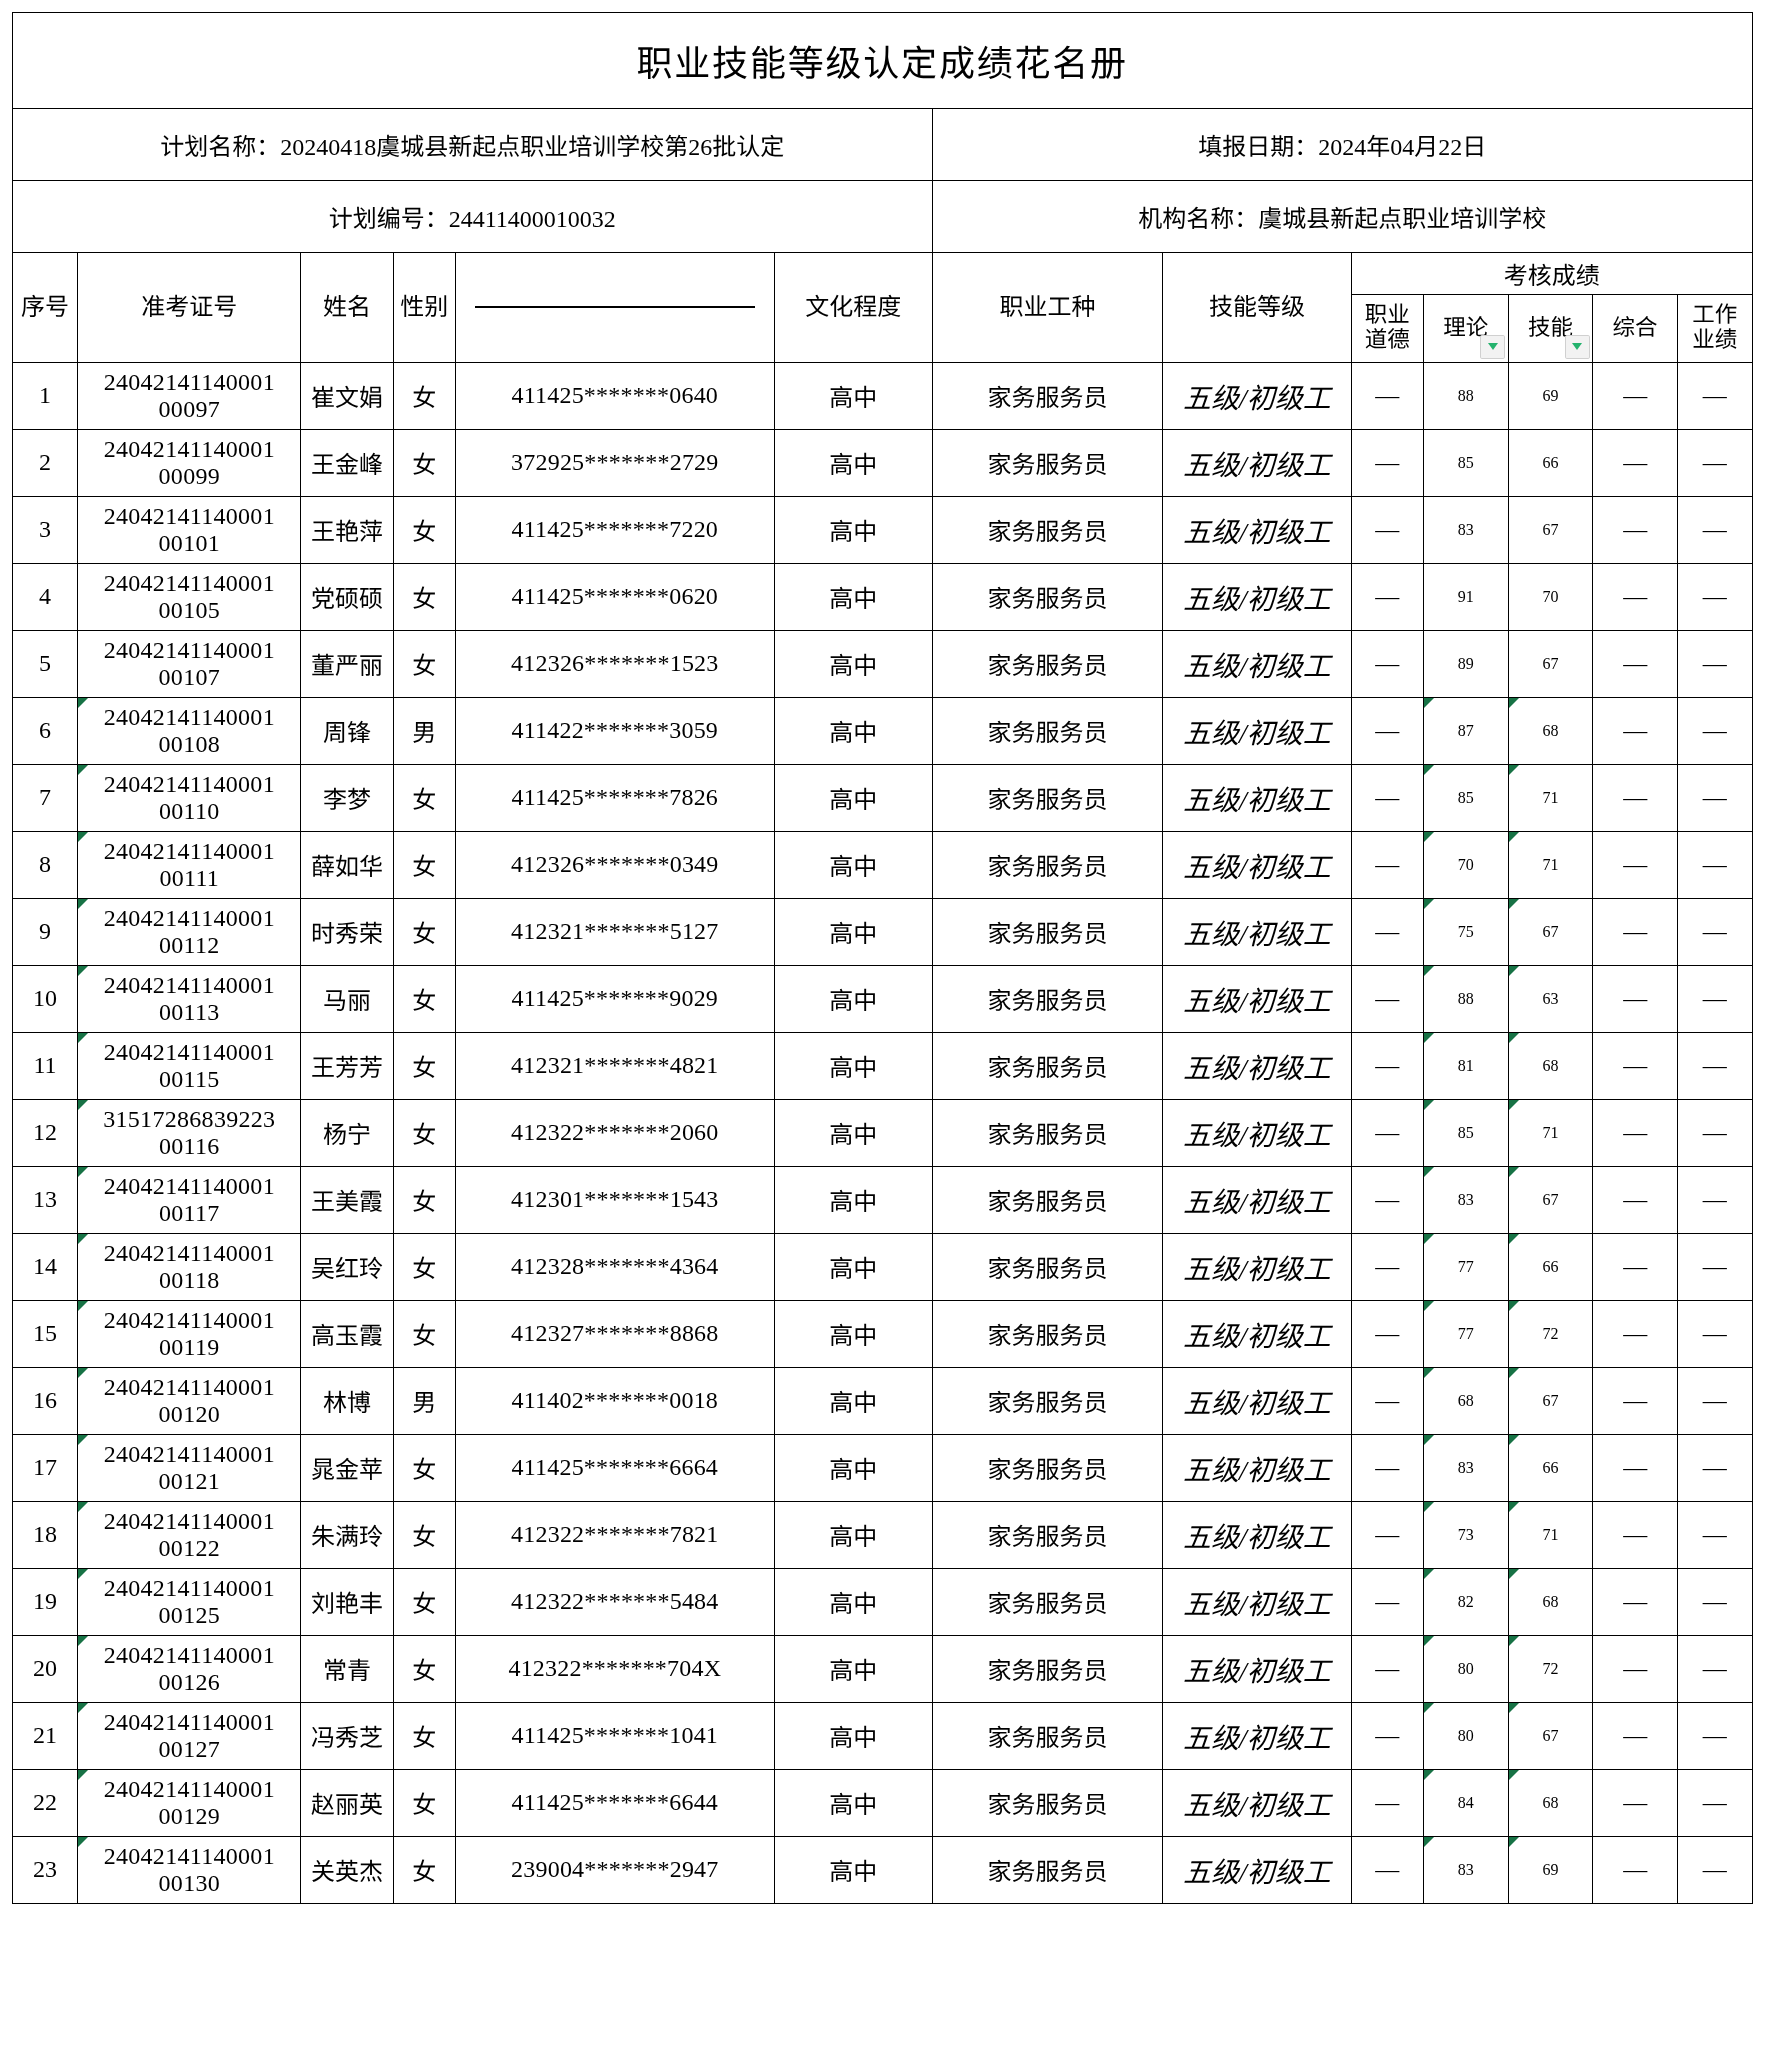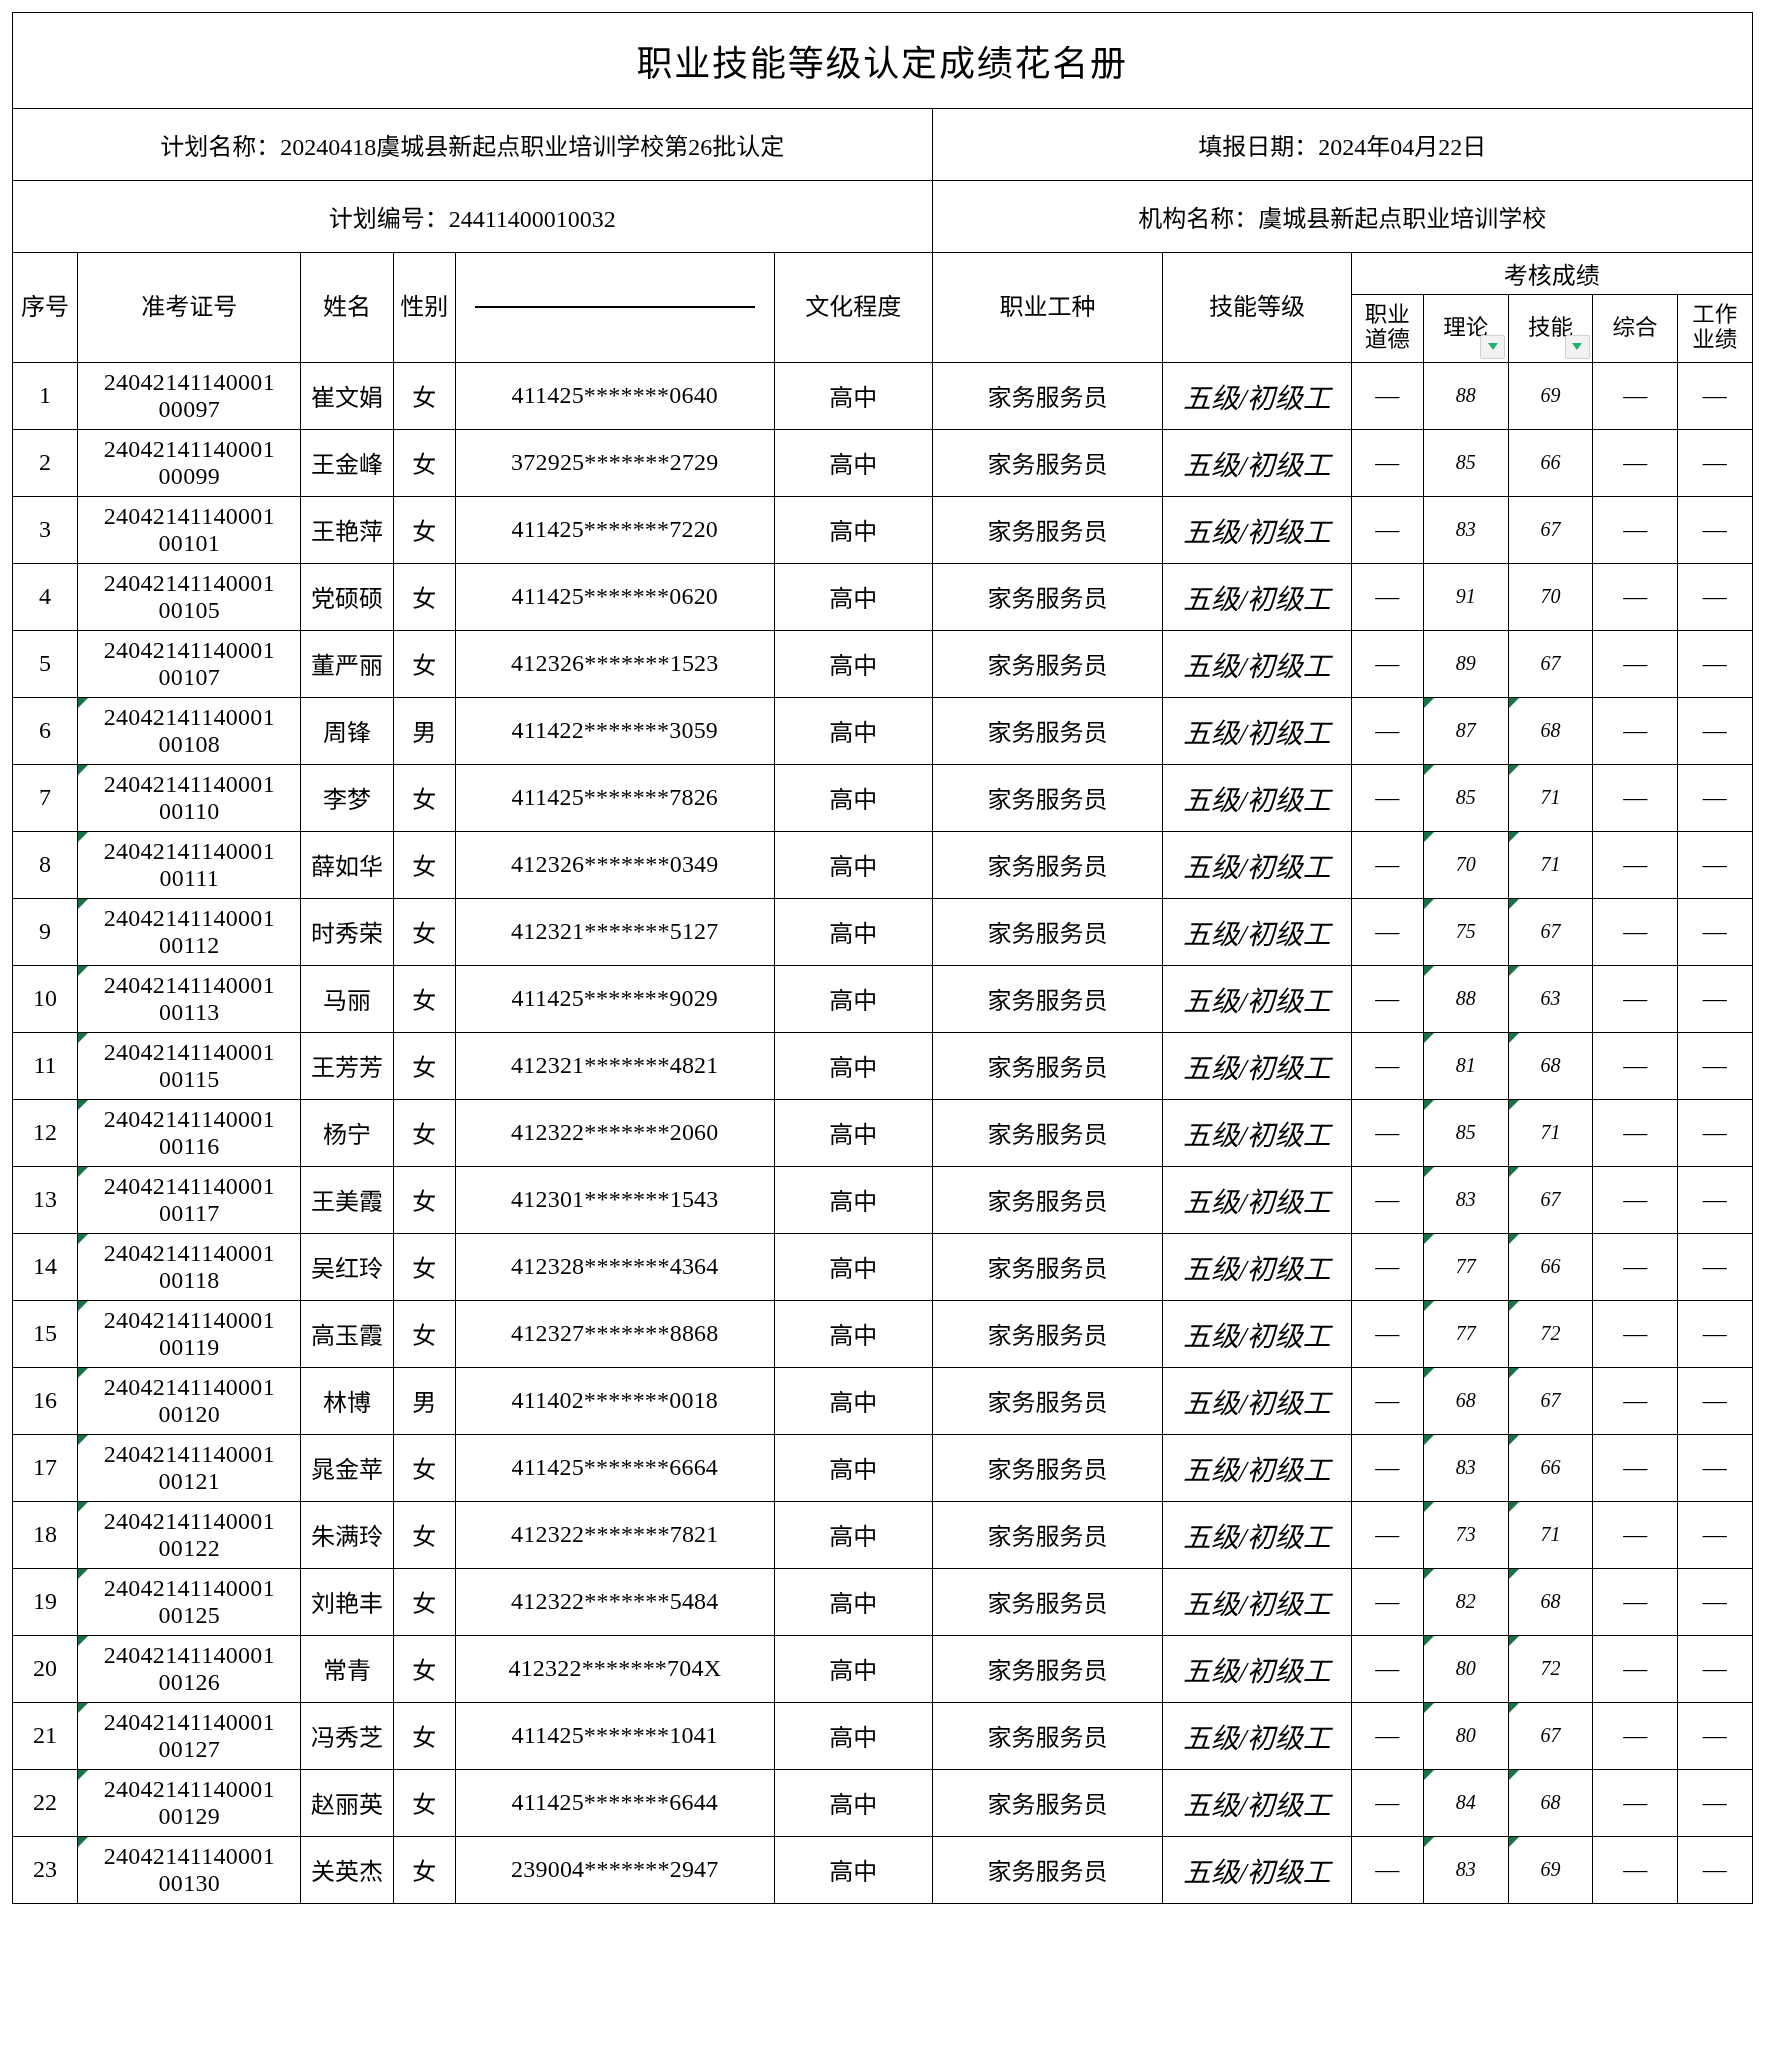--- a/index.html
+++ b/index.html
@@ -101,21 +101,21 @@
   .row-last td.data { border-bottom: 1.8px solid #000; }
 
   td.col-idx   { font-size: 24px; }
   td.col-exam  { font-size: 24px; letter-spacing: 0.3px; }
   td.col-name  { font-size: 24px; }
   td.col-sex   { font-size: 24px; }
   td.col-idno  { font-size: 24px; letter-spacing: 0.2px; }
   td.col-edu   { font-size: 24px; }
   td.col-occ   { font-size: 24px; margin-top: 43px; }
   td.col-lvl   { font-size: 28px; font-style: italic; }
-  td.col-score { font-size: 20px; font-style: italic; }
+  td.col-score { font-size: 16px; }
   td.col-dash  { font-size: 24px; }
 
   
   .corner-mark {
     position: absolute;
     top: 0;
     left: 0;
     width: 0;
     height: 0;
     border-top: 10px solid #177245;
@@ -385,21 +385,21 @@
           <td class="data col-occ"><span>家务服务员</span></td>
           <td class="data col-lvl"><span>五级/初级工</span></td>
           <td class="data col-dash"><span>—</span></td>
           <td class="data col-score"><span class="corner-mark"></span><span>81</span></td>
           <td class="data col-score"><span class="corner-mark"></span><span>68</span></td>
           <td class="data col-dash"><span>—</span></td>
           <td class="data col-dash thick-r"><span>—</span></td>
         </tr>
         <tr>
           <td class="data col-idx thick-l"><span>12</span></td>
-          <td class="data col-exam"><span class="corner-mark"></span><span>24042141140001 00116</span></td>
+          <td class="data col-exam"><span class="corner-mark"></span><span>31517286839223 00116</span></td>
           <td class="data col-name"><span>杨宁</span></td>
           <td class="data col-sex"><span>女</span></td>
           <td class="data col-idno"><span>412322*******2060</span></td>
           <td class="data col-edu"><span>高中</span></td>
           <td class="data col-occ"><span>家务服务员</span></td>
           <td class="data col-lvl"><span>五级/初级工</span></td>
           <td class="data col-dash"><span>—</span></td>
           <td class="data col-score"><span class="corner-mark"></span><span>85</span></td>
           <td class="data col-score"><span class="corner-mark"></span><span>71</span></td>
           <td class="data col-dash"><span>—</span></td>

